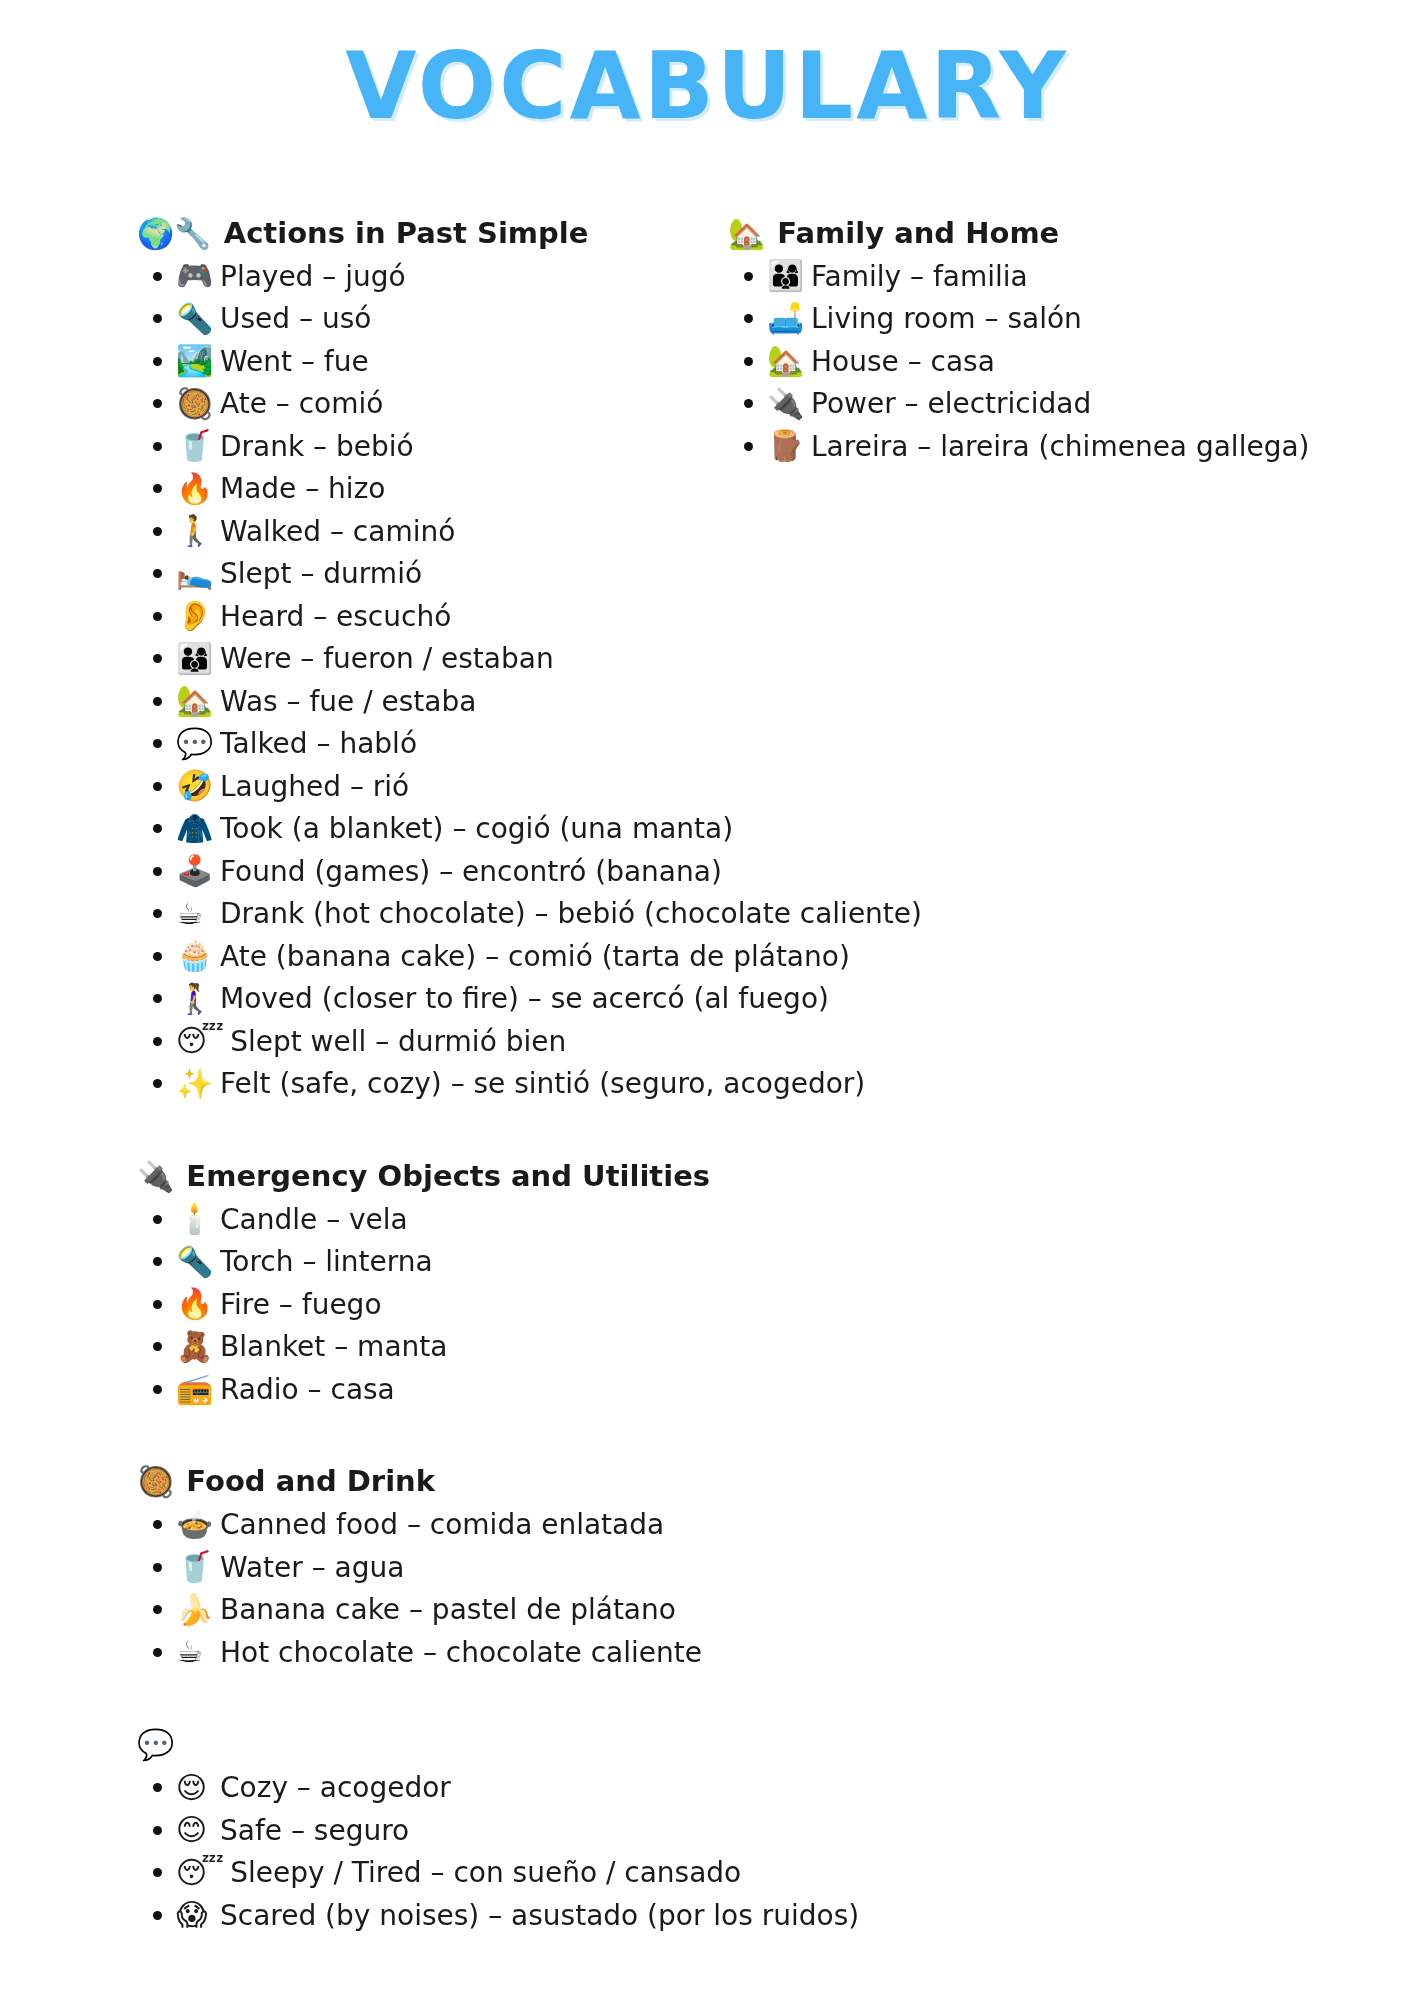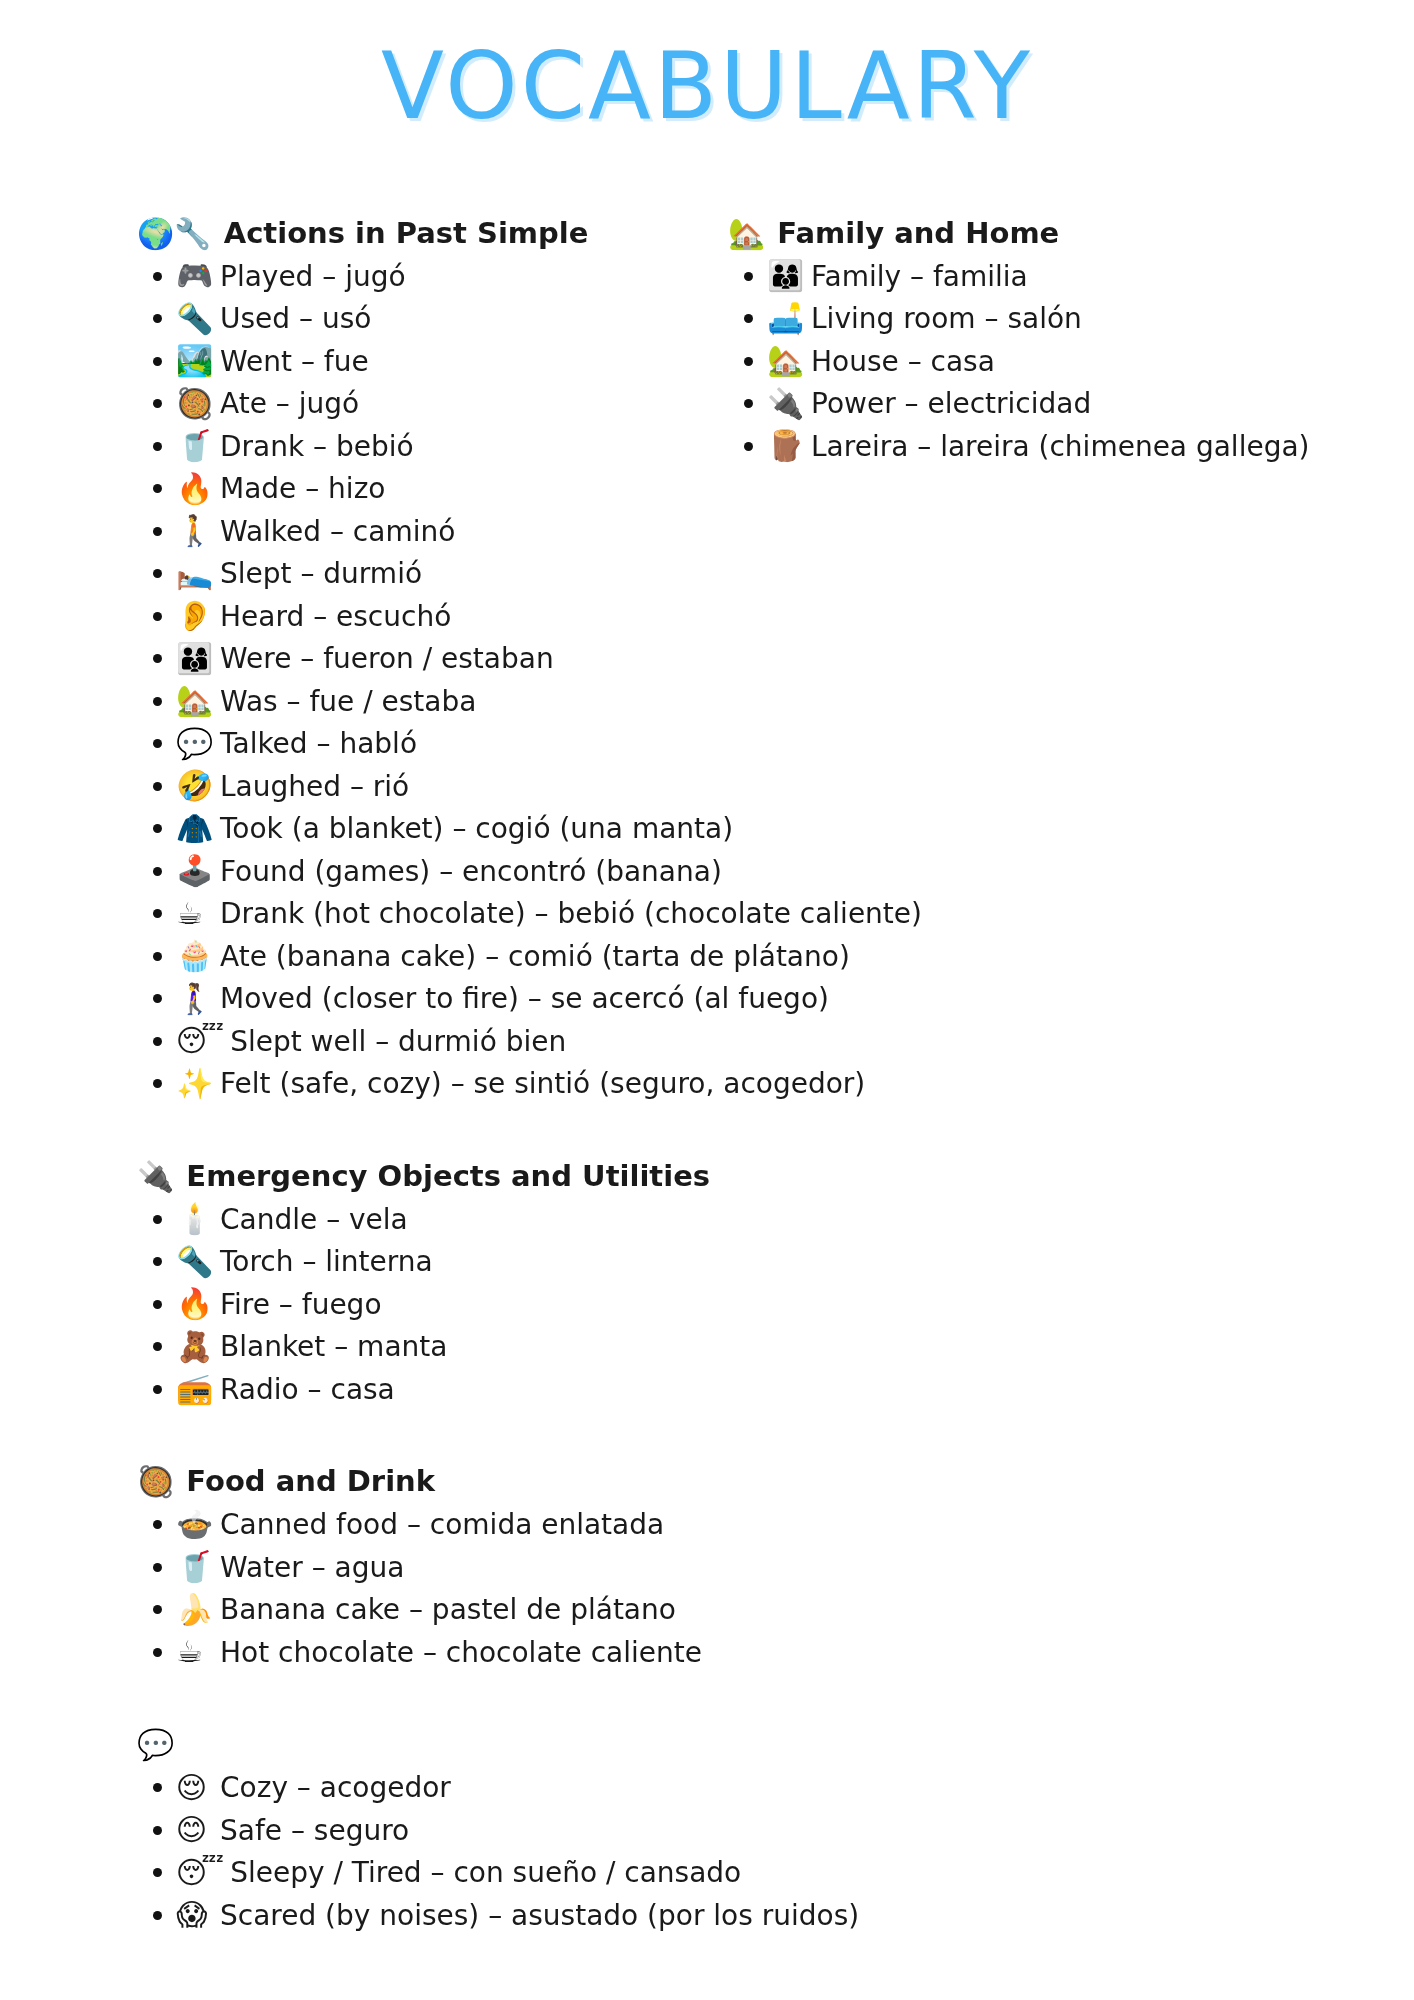--- a/index.html
+++ b/index.html
@@ -10,21 +10,21 @@
     background:var(--bg);
     color:var(--text-color);
     font-family:"DejaVu Sans","Liberation Sans",sans-serif;
     overflow:hidden;
   }
   .page-title {
     margin:34px 0 0 0;
     text-align:center;
     font-size:92px;
     line-height:1.15;
-    font-weight:normal;
+    font-weight:bold;
     letter-spacing:3px;
     color:var(--title-color);
     text-shadow:3px 3px 0 rgba(71,180,248,0.25);
   }
   .content {
     position:relative;
     margin:72px 0 0 137px;
   }
   .left-col { width:700px; }
   .left-col .vocab-section + .vocab-section { margin-top:50px; }
@@ -96,21 +96,21 @@
             <span class="text">Used – usó</span>
           </li>
           <li class="vocab-item">
             <span class="bullet"></span>
             <span class="emoji">🏞️</span>
             <span class="text">Went – fue</span>
           </li>
           <li class="vocab-item">
             <span class="bullet"></span>
             <span class="emoji">🥘</span>
-            <span class="text">Ate – jugó</span>
+            <span class="text">Ate – comió</span>
           </li>
           <li class="vocab-item">
             <span class="bullet"></span>
             <span class="emoji">🥤</span>
             <span class="text">Drank – bebió</span>
           </li>
           <li class="vocab-item">
             <span class="bullet"></span>
             <span class="emoji">🔥</span>
             <span class="text">Made – hizo</span>

